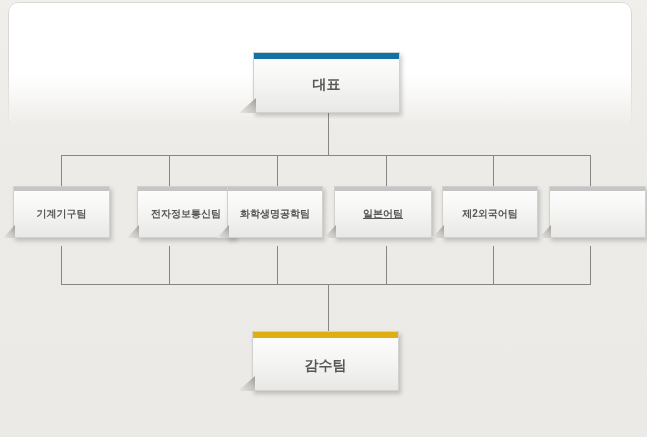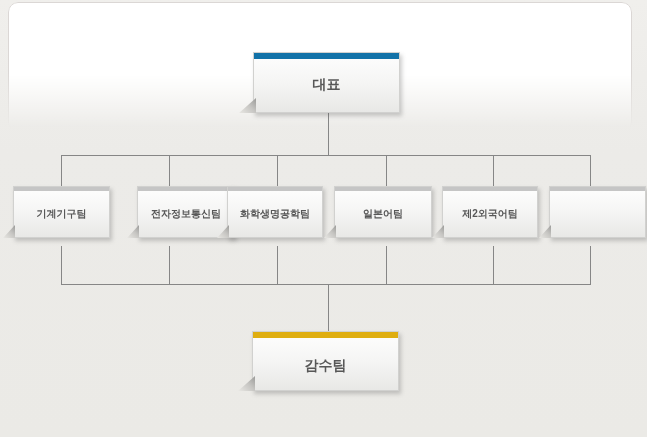--- a/index.html
+++ b/index.html
@@ -43,21 +43,21 @@
     clip-path: polygon(100% 0, 100% 100%, 0 100%);
   }
   .curl-big   { left: -15px; bottom: -1px; width: 17px; height: 15px; }
   .curl-small { left: -11px; bottom: -1px; width: 12px; height: 13px; }
   .node-root   { left: 253px; top: 52px;  width: 147px; height: 61px; font-size: 14px; padding-top: 5px; }
   .node-review { left: 252px; top: 331px; width: 147px; height: 60px; font-size: 14px; padding-top: 10px; text-align: center; }
   .node-team   { top: 186px; height: 52px; font-size: 10px; padding-top: 3px; }
   .team-1 { left: 13px;  width: 97px; }
   .team-2 { left: 119px; width: 98px; margin-left: 18px; }
   .team-3 { left: 227px; width: 96px; font-family: Liberation Mono, monospace; }
-  .team-4 { left: 334px; width: 98px; }
+  .team-4 { left: 334px; width: 98px; text-decoration: underline; }
   .team-5 { left: 442px; width: 96px; }
   .team-6 { left: 549px; width: 97px; }
 </style>
 </head>
 <body>
 
 <div class="stage">
 
   <div class="top-panel"></div>
 

